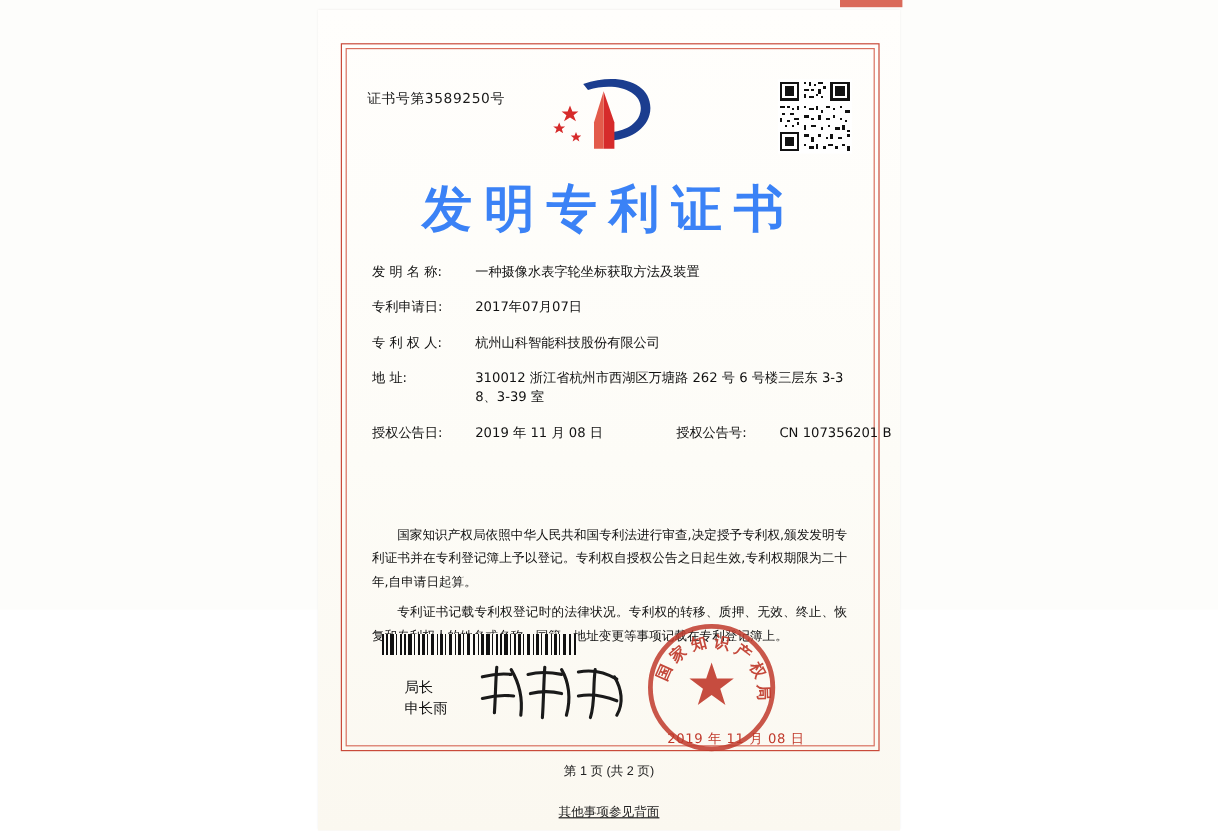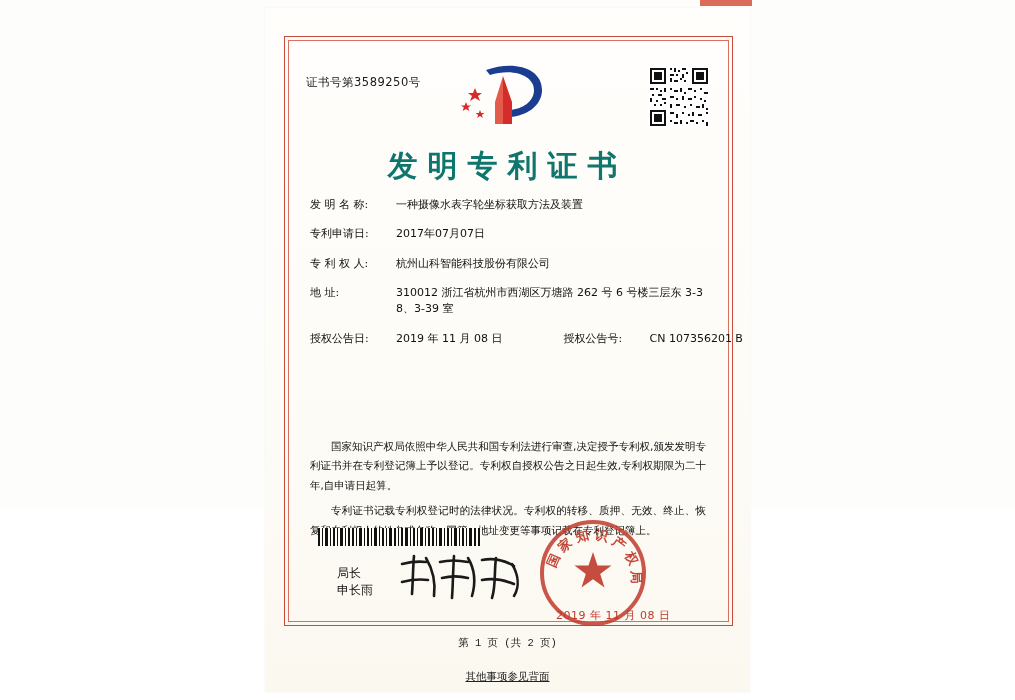--- a/index.html
+++ b/index.html
@@ -90,31 +90,31 @@
     width: 62px;
     height: 62px;
   }
 
   .title {
     position: absolute;
     left: 288px;
     top: 146px;
     width: 439px;
     text-align: center;
-    font-size: 30px;
+    font-size: 42px;
     font-weight: bold;
     letter-spacing: 10px;
-    color: #0f766e;
+    color: #3b82f6;
     font-family: "DejaVu Sans", sans-serif;
   }
 
   .fields {
     position: absolute;
     left: 310px;
-    top: 197px;
+    top: 219px;
     width: 400px;
     font-size: 11px;
     color: #111;
     font-family: "DejaVu Sans", sans-serif;
   }
   .field-row {
     display: flex;
     align-items: flex-start;
     margin-bottom: 13.5px;
     line-height: 1.45;
@@ -202,21 +202,21 @@
   }
 
   .page-no {
     position: absolute;
     left: 288px;
     top: 636px;
     width: 439px;
     text-align: center;
     font-size: 10.5px;
     color: #222;
-    font-family: Liberation Mono, monospace;
+    font-family: Liberation Sans, sans-serif;
   }
   .footnote {
     position: absolute;
     left: 288px;
     top: 670px;
     width: 439px;
     text-align: center;
     font-size: 10.5px;
     color: #222;
     font-family: "DejaVu Sans", sans-serif;

